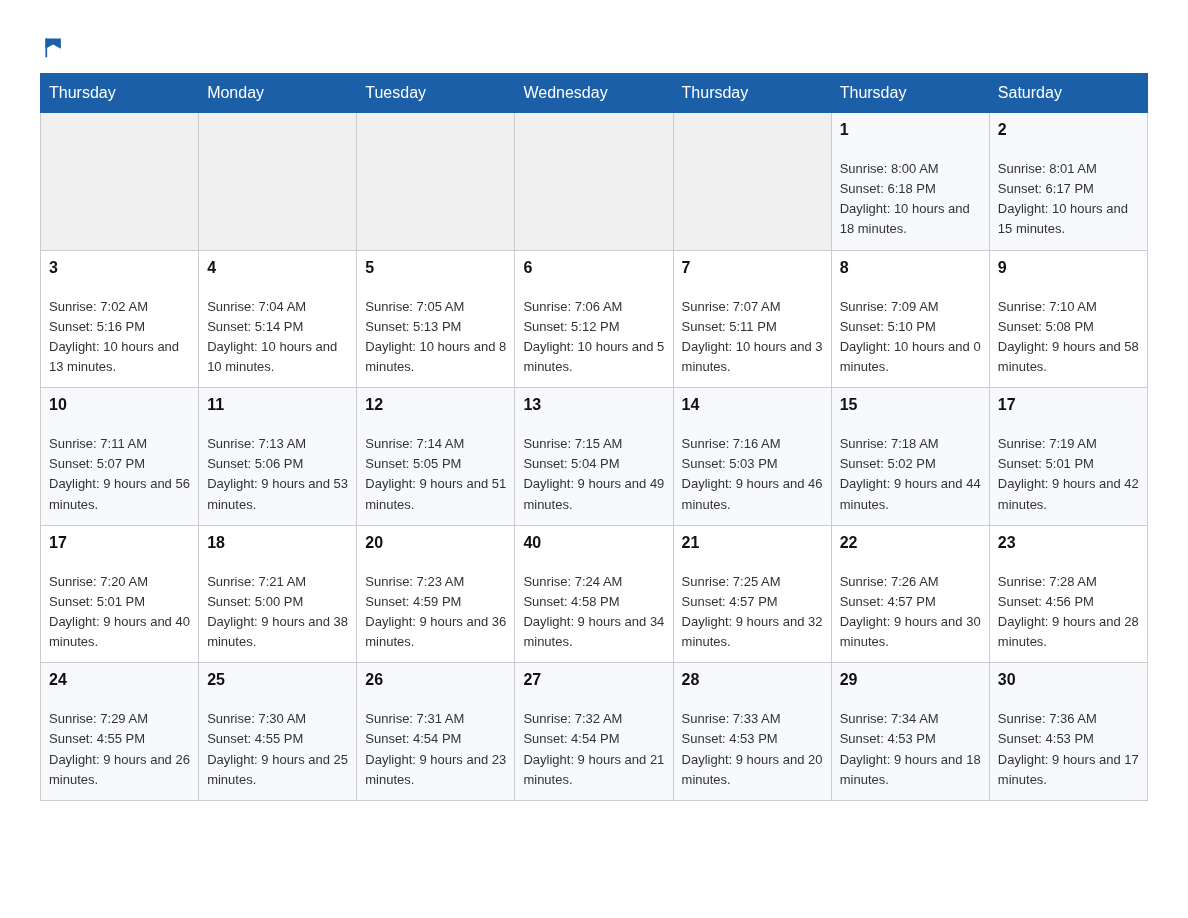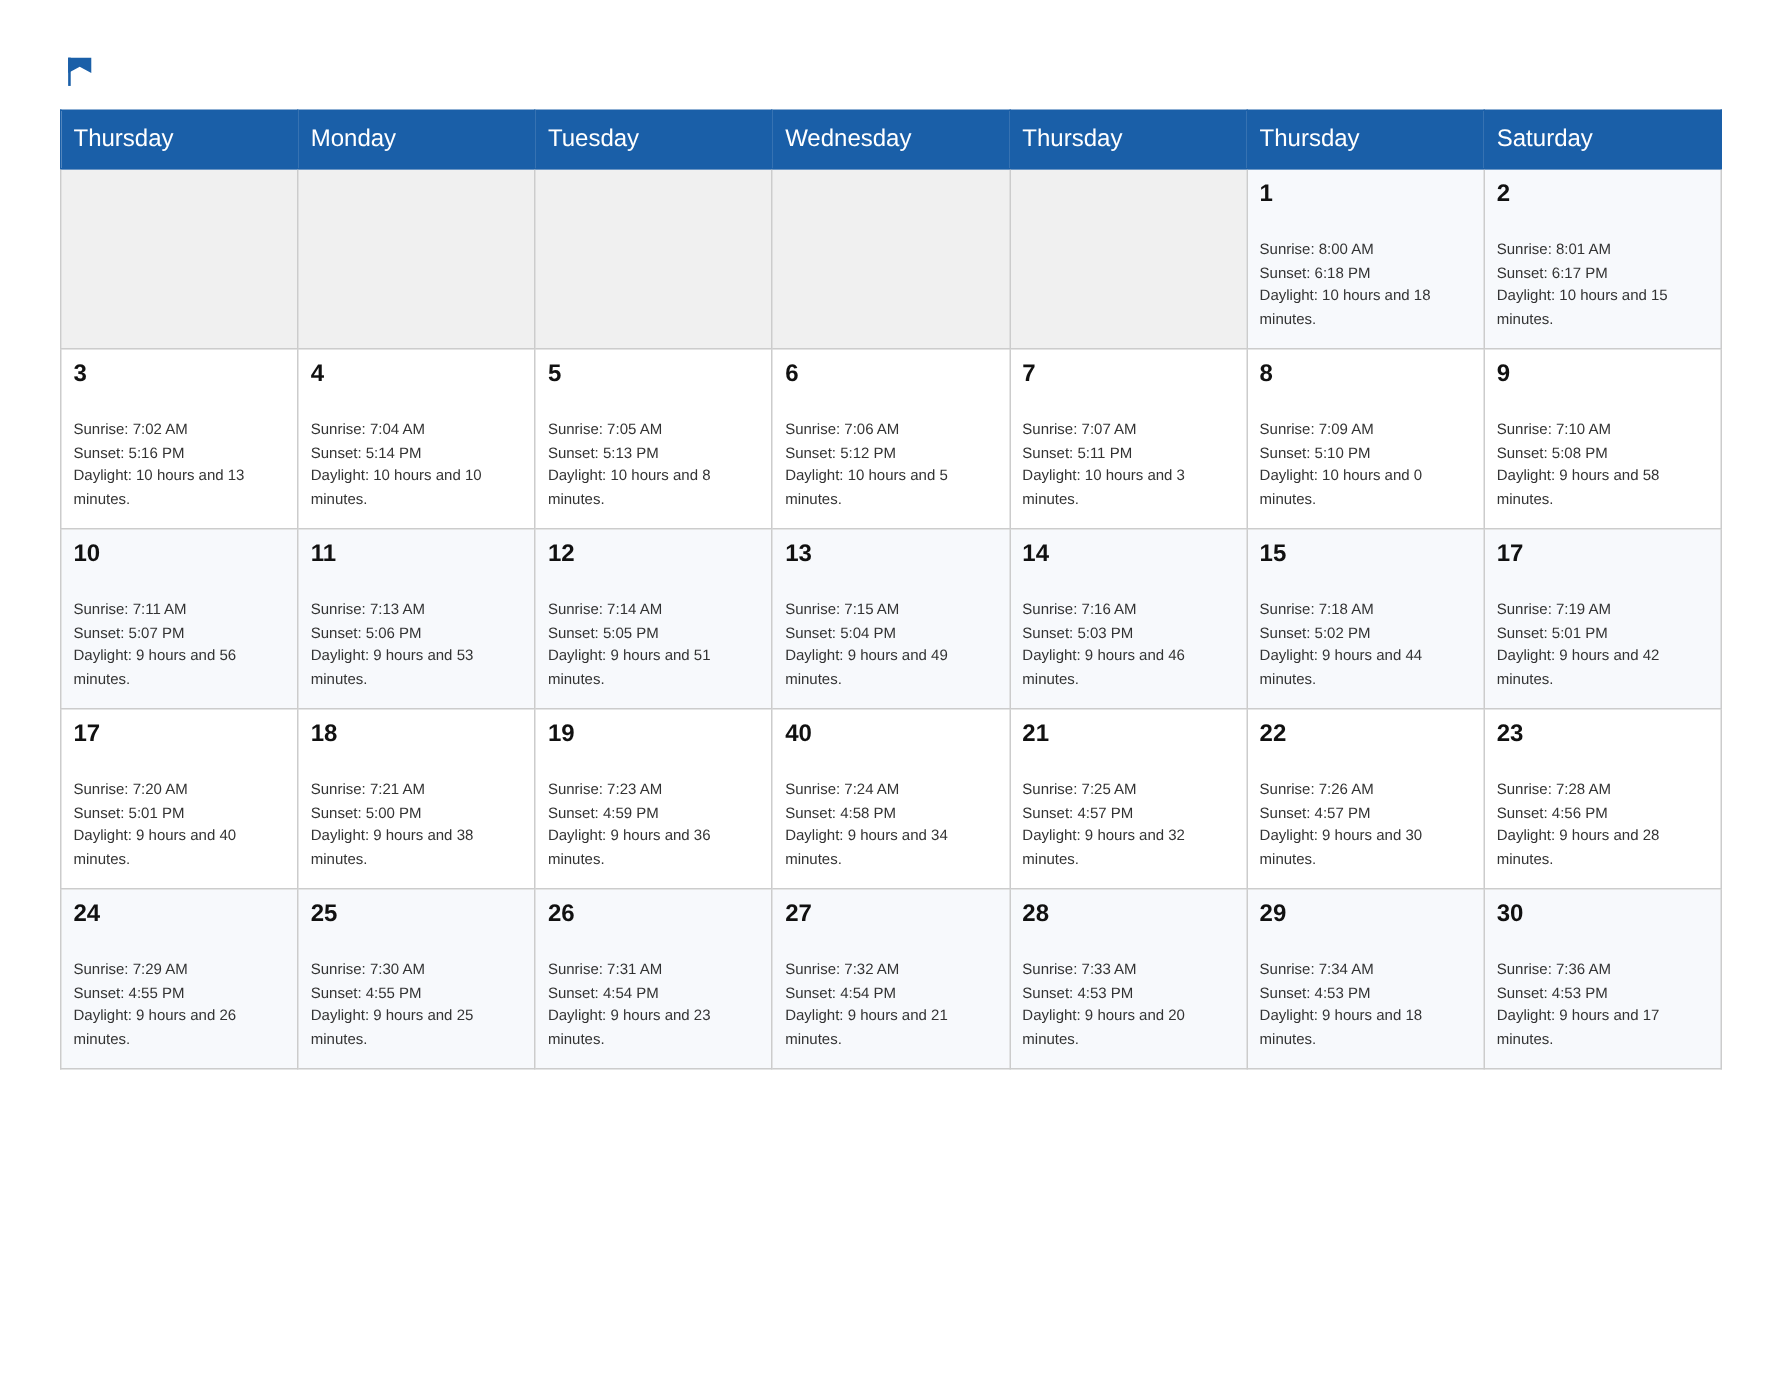--- a/index.html
+++ b/index.html
@@ -80,21 +80,21 @@
       background: #fff;
     }
     .day-number {
       font-size: 16px;
       font-weight: bold;
       color: #111;
       margin-bottom: 4px;
       display: block;
     }
     .day-info {
-      font-size: 10px;
+      font-size: 13px;
       color: #333;
       line-height: 1.55;
       margin-top: 20px;
     }
     .empty-cell {
       background: #f0f0f0 !important;
     }
     tbody tr td.empty-cell {
       background: #f0f0f0;
     }
@@ -212,21 +212,21 @@
       <tr>
         <td>
           <span class="day-number">17</span>
           <div class="day-info">Sunrise: 7:20 AM<br>Sunset: 5:01 PM<br>Daylight: 9 hours and 40 minutes.</div>
         </td>
         <td>
           <span class="day-number">18</span>
           <div class="day-info">Sunrise: 7:21 AM<br>Sunset: 5:00 PM<br>Daylight: 9 hours and 38 minutes.</div>
         </td>
         <td>
-          <span class="day-number">19</span>
+          <span class="day-number">20</span>
           <div class="day-info">Sunrise: 7:23 AM<br>Sunset: 4:59 PM<br>Daylight: 9 hours and 36 minutes.</div>
         </td>
         <td>
           <span class="day-number">40</span>
           <div class="day-info">Sunrise: 7:24 AM<br>Sunset: 4:58 PM<br>Daylight: 9 hours and 34 minutes.</div>
         </td>
         <td>
           <span class="day-number">21</span>
           <div class="day-info">Sunrise: 7:25 AM<br>Sunset: 4:57 PM<br>Daylight: 9 hours and 32 minutes.</div>
         </td>

